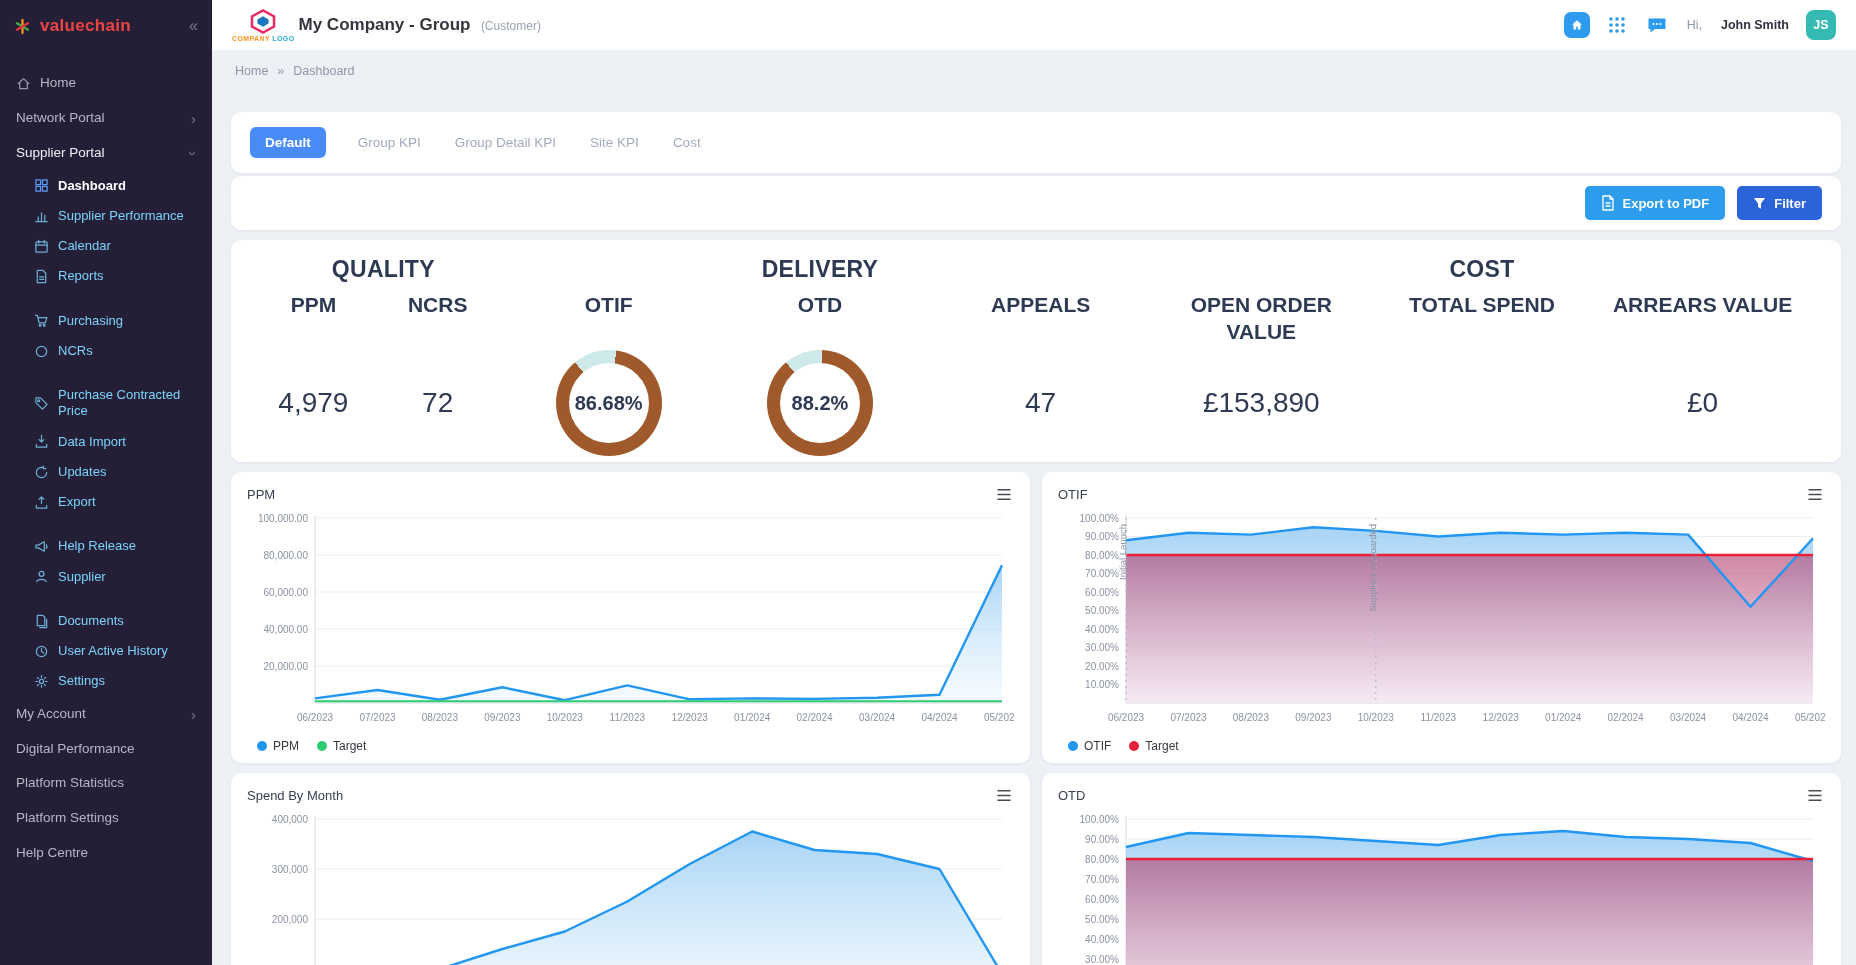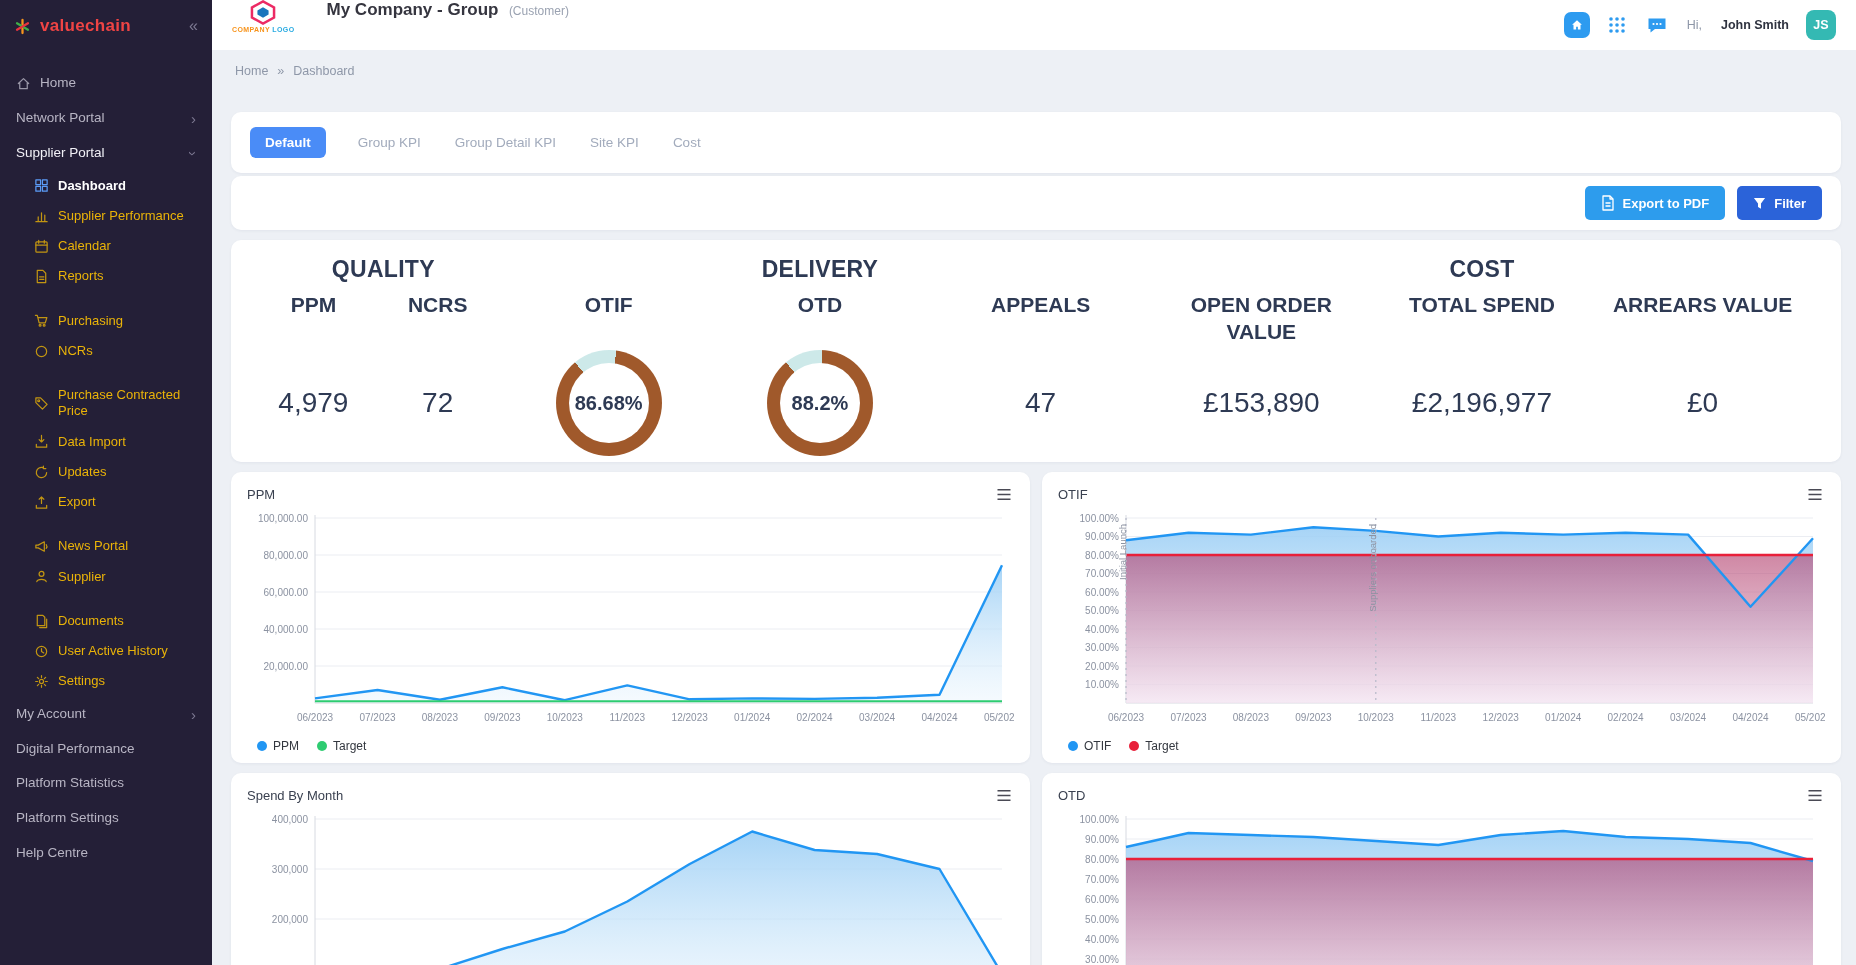--- a/index.html
+++ b/index.html
@@ -7,33 +7,33 @@
   .app{display:flex;width:1856px;height:965px}
 
   
   .sidebar{width:212px;min-width:212px;background:#241f37;height:965px;overflow:hidden;display:flex;flex-direction:column}
   .logo-bar{height:52px;display:flex;align-items:center;padding:0 14px;gap:9px;flex:none}
   .logo-text{color:#ef4444;font-size:17px;font-weight:700;letter-spacing:.3px}
   .collapse{margin-left:auto;color:#7d7992;font-size:16px;cursor:pointer}
   .side-menu{padding-top:14px}
   .side-item{display:flex;align-items:center;gap:9px;cursor:pointer;line-height:1.25}
   .side-item.top{padding:9px 16px;color:#b8b5c4;font-size:13.5px}
-  .side-item.sub{padding:7px 16px 7px 34px;color:#eab308;font-size:13px}
+  .side-item.sub{padding:7px 16px 7px 34px;color:#7dd3fc;font-size:13px}
   .side-item.gap-after{margin-bottom:14px}
   .side-item.section-open{color:#f2f1f7}
   .side-item.active{color:#fff;font-weight:700}
   .side-item.active .s-ic{color:#5b9cf8;opacity:1}
   .s-ic{display:flex;width:15px;min-width:15px;color:inherit;opacity:.8}
   .s-label{flex:1}
   .chev{margin-left:auto;color:#7d7992;font-size:15px;line-height:1}
   .chev.down{transform:rotate(90deg)}
 
   
   .main{flex:1;display:flex;flex-direction:column;height:965px;overflow:hidden}
-  .topbar{height:50px;background:#fff;display:flex;padding:0 20px;gap:32px;flex:none}
+  .topbar{height:50px;background:#fff;display:flex;align-items:center;padding:0 20px;gap:4px;flex:none}
   .clogo{display:flex;flex-direction:column;align-items:center;gap:1px;cursor:pointer}
   .clogo-caption{font-size:7px;font-weight:700;letter-spacing:.4px}
   .clogo-caption .c1{color:#f7941d}
   .clogo-caption .c2{color:#29abe2}
   .page-title{font-size:17px;font-weight:700;color:#35353f}
   .title-suffix{font-size:12px;color:#9aa2b1;margin-left:6px;font-weight:400}
   .top-right{margin-left:auto;display:flex;align-items:center;gap:17px}
   .hicon{display:flex;align-items:center;justify-content:center;width:26px;height:26px;color:#2d9bf0;cursor:pointer}
   .hicon.filled{background:#2d9bf0;border-radius:7px}
   .greet{font-size:12.5px;color:#8e97a8;white-space:nowrap}
@@ -205,21 +205,21 @@
           </span>
           <span class="s-label">Export</span>
         </div>
         <div class="side-item sub">
           <span class="s-ic">
             <svg viewBox="0 0 16 16" width="15" height="15" fill="none" stroke="currentColor" stroke-width="1.3" stroke-linecap="round" stroke-linejoin="round">
               <path d="M2 6.5v3h2.5L11 13V3L4.5 6.5z"></path>
               <path d="M13 6a3.2 3.2 0 0 1 0 4"></path>
             </svg>
           </span>
-          <span class="s-label">News Portal</span>
+          <span class="s-label">Help Release</span>
         </div>
         <div class="side-item sub gap-after">
           <span class="s-ic">
             <svg viewBox="0 0 16 16" width="15" height="15" fill="none" stroke="currentColor" stroke-width="1.3" stroke-linecap="round" stroke-linejoin="round">
               <circle cx="8" cy="5.2" r="2.6"></circle>
               <path d="M3 13.5c.9-3.2 9.1-3.2 10 0"></path>
             </svg>
           </span>
           <span class="s-label">Supplier</span>
         </div>
@@ -387,21 +387,20 @@
           <div class="kpi-col">
             <div class="kpi-label">APPEALS</div>
             <div class="kpi-value">47</div>
           </div>
           <div class="kpi-col">
             <div class="kpi-label">OPEN ORDER VALUE</div>
             <div class="kpi-value">£153,890</div>
           </div>
           <div class="kpi-col">
             <div class="kpi-label">TOTAL SPEND</div>
-            <div class="kpi-value">£2,196,977</div>
           </div>
           <div class="kpi-col">
             <div class="kpi-label">ARREARS VALUE</div>
             <div class="kpi-value">£0</div>
           </div>
         </div>
       </div>
 
       <div class="charts">
         <div class="card chart-card">

